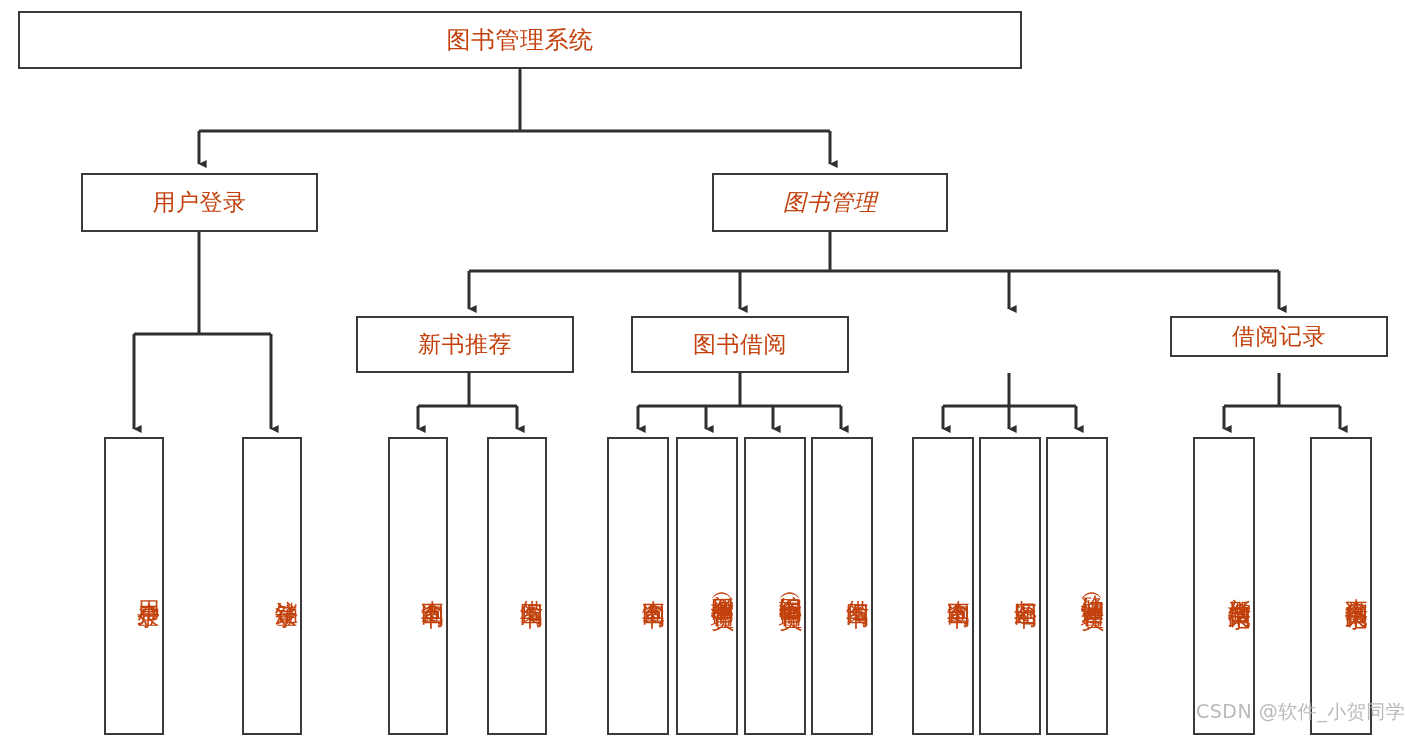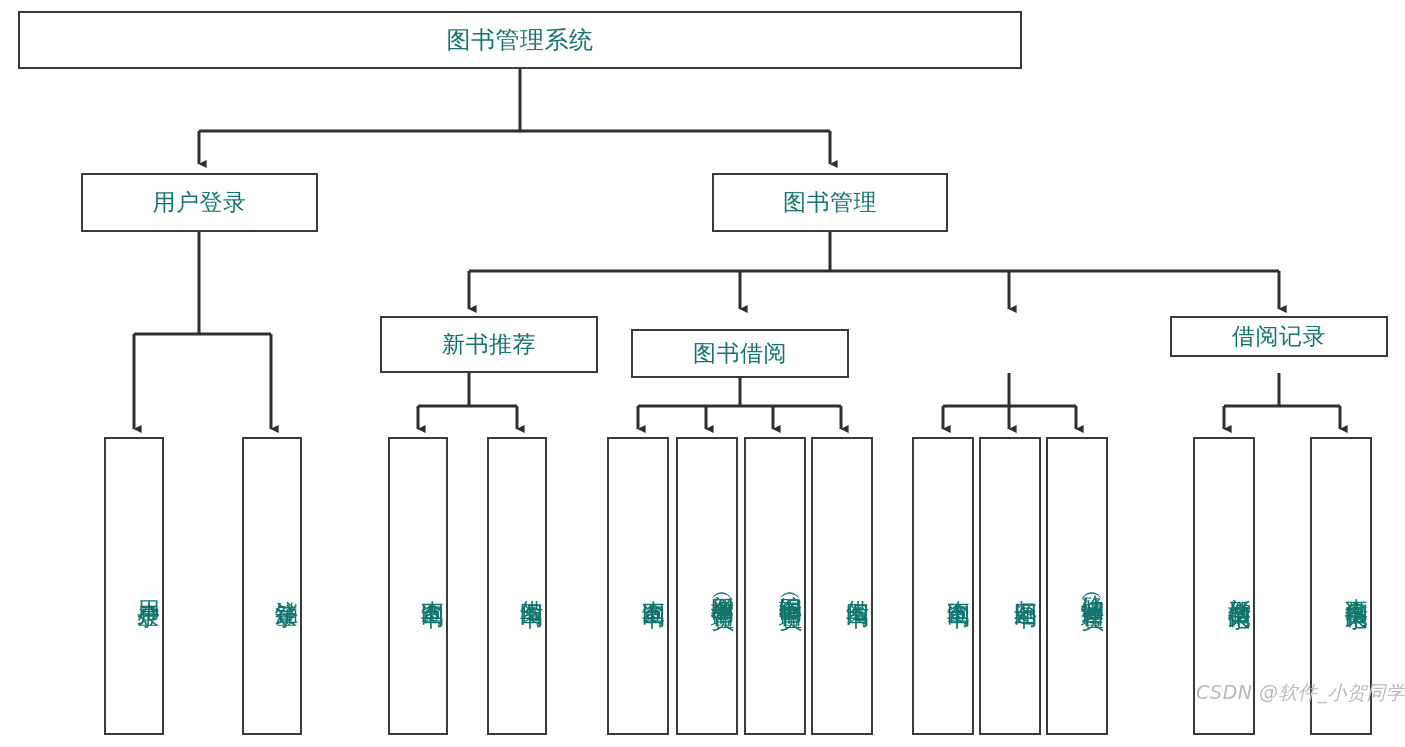--- a/index.html
+++ b/index.html
@@ -27,21 +27,21 @@
     pointer-events: none;
   }
   .node {
     position: absolute;
     box-sizing: border-box;
     border: 2.5px solid #3a3a3a;
     background: #ffffff;
     display: flex;
     align-items: center;
     justify-content: center;
-    color: #0f766e;
+    color: #c2410c;
     line-height: 1.18;
     text-align: left;
   }
   .node.horizontal {
     font-size: 23px;
     letter-spacing: 0.5px;
   }
   .node.root {
     font-size: 24px;
   }
@@ -124,28 +124,28 @@
     </g>
   </svg>
 
   <div class="node horizontal root" style="left:18px; top:11px; width:1004px; height:58px;">
     <span class="node-label">图书管理系统</span>
   </div>
 
   <div class="node horizontal" style="left:81px; top:173px; width:237px; height:59px;">
     <span class="node-label">用户登录</span>
   </div>
-  <div class="node horizontal" style="left:712px; top:173px; width:236px; height:59px;">
+  <div class="node horizontal" style="left:712px; top:173px; width:236px; height:59px;font-style:italic;">
     <span class="node-label">图书管理</span>
   </div>
 
-  <div class="node horizontal" style="left:380px; top:316px; width:218px; height:57px;">
+  <div class="node horizontal" style="left:356px; top:316px; width:218px; height:57px;">
     <span class="node-label">新书推荐</span>
   </div>
-  <div class="node horizontal" style="left:631px; top:316px; width:218px; height:49px;margin-top:13px;">
+  <div class="node horizontal" style="left:631px; top:316px; width:218px; height:57px;">
     <span class="node-label">图书借阅</span>
   </div>
   <div class="node horizontal" style="left:1170px; top:316px; width:218px; height:41px;">
     <span class="node-label">借阅记录</span>
   </div>
 
   <div class="node vertical" style="left:104px; top:437px; width:60px; height:298px;">
     <span class="node-label">用户登录</span>
   </div>
   <div class="node vertical" style="left:242px; top:437px; width:60px; height:298px;">
@@ -182,15 +182,15 @@
     <span class="node-label">确认归还（管理员）</span>
   </div>
 
   <div class="node vertical" style="left:1193px; top:437px; width:62px; height:298px;">
     <span class="node-label">新增借阅记录</span>
   </div>
   <div class="node vertical" style="left:1310px; top:437px; width:62px; height:298px;">
     <span class="node-label">查询借阅记录</span>
   </div>
 
-  <div class="watermark" style="left:1196px; top:680px;font-style:italic;">CSDN @软件_小贺同学</div>
+  <div class="watermark" style="left:1196px; top:699px;">CSDN @软件_小贺同学</div>
 
 </div>
 
 </body></html>

